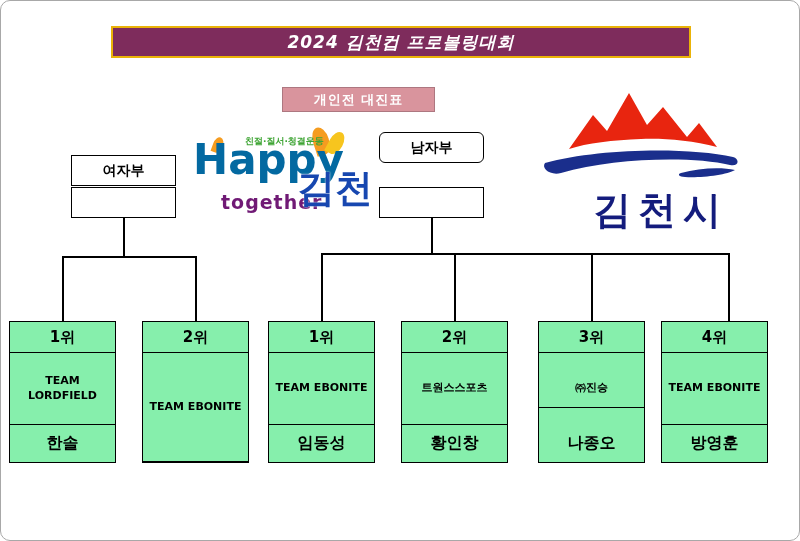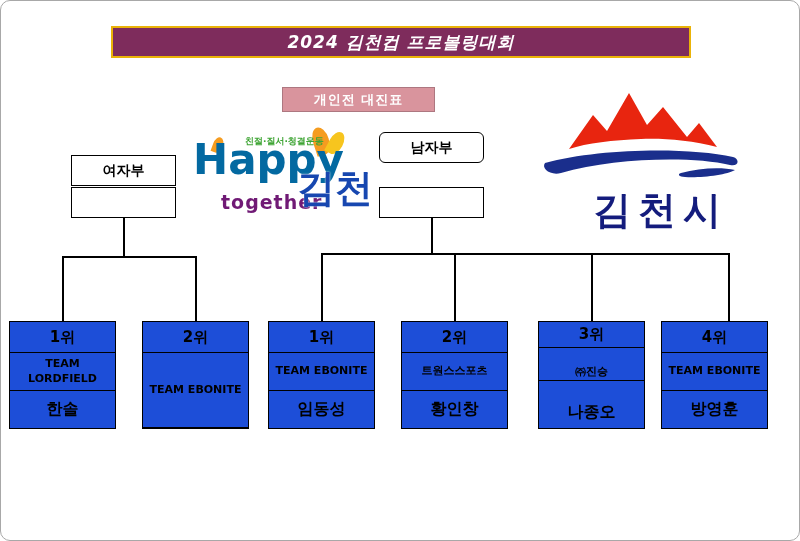--- a/index.html
+++ b/index.html
@@ -24,22 +24,22 @@
   .divbox {
     position:absolute; width:105px; height:31px;
     border:1.5px solid #000; box-sizing:border-box; background:#fff;
     font-weight:bold; font-size:14px;
     display:flex; align-items:center; justify-content:center;
   }
   .hline,.vline { position:absolute; background:#000; }
   .hline { height:1.5px; }
   .vline { width:1.5px; }
   .entry {
-    position:absolute; top:320px; width:107px; height:108px;
-    border:1.5px solid #000; box-sizing:border-box; background:#1d4ed8;
+    position:absolute; top:320px; width:107px; height:142px;
+    border:1.5px solid #000; box-sizing:border-box; background:#86efac;
     display:flex; flex-direction:column;
   }
   .entry-rank {
     height:30px; border-bottom:1.5px solid #000;
     font-weight:bold; font-size:15px;
     display:flex; align-items:center; justify-content:center;
   }
   .entry-team {
     flex:1; border-bottom:1.5px solid #000;
     font-size:11px; font-weight:bold; line-height:1.35;

